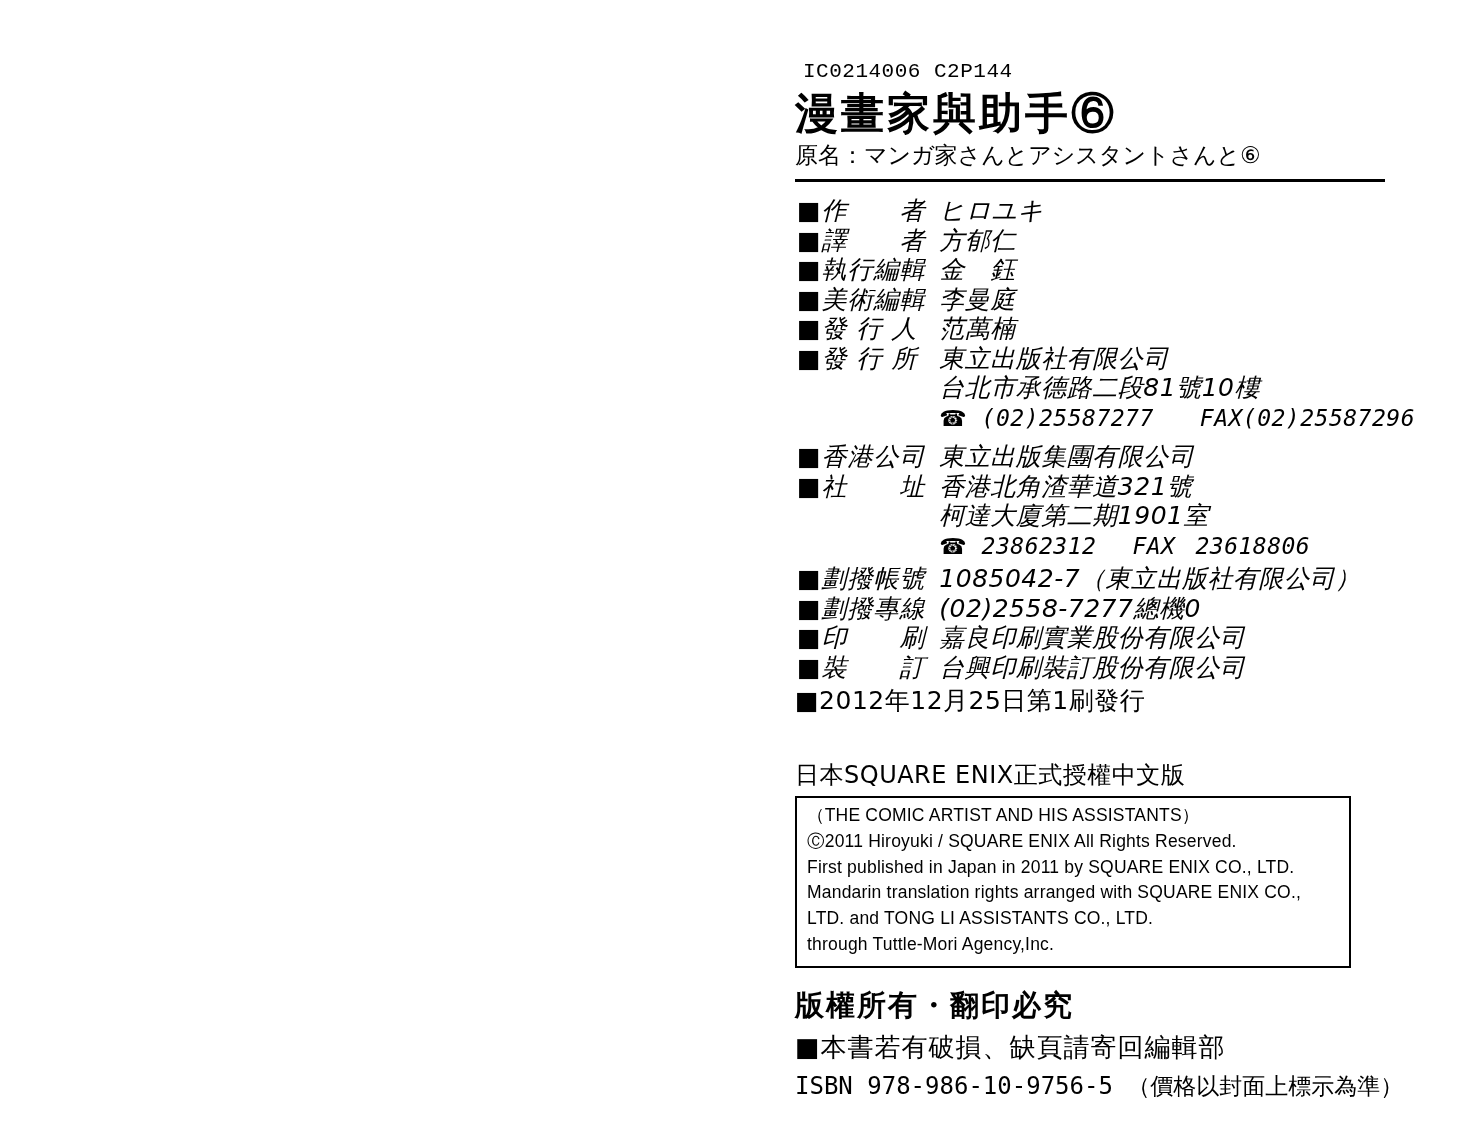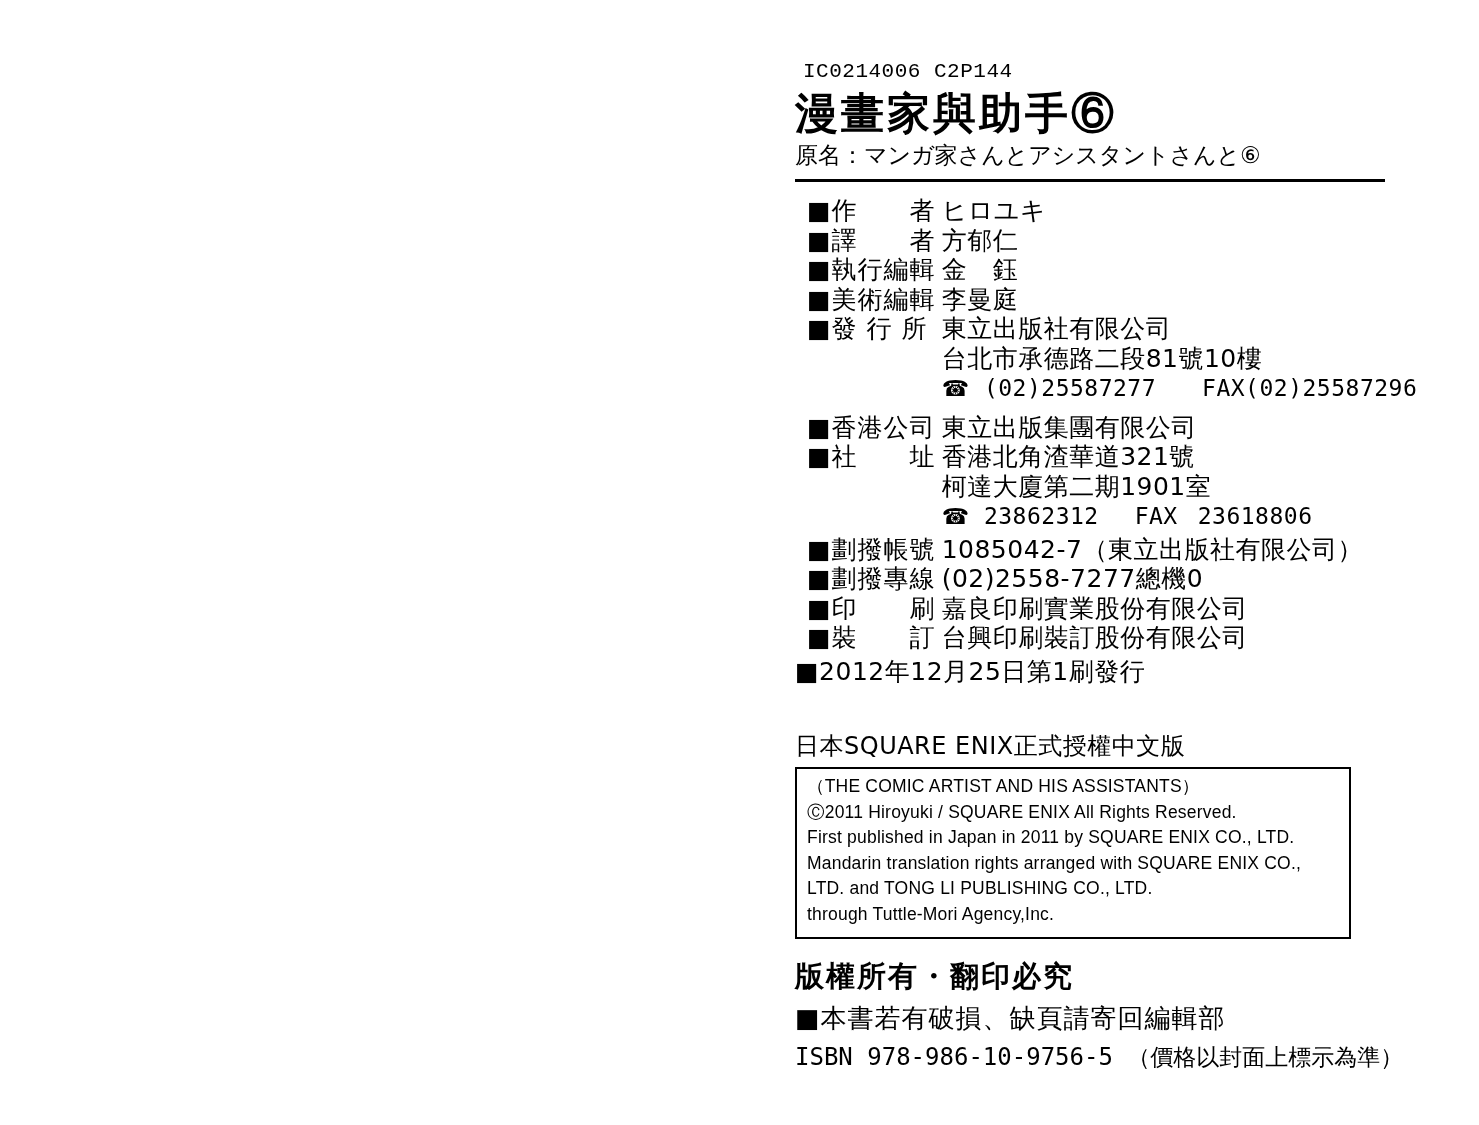--- a/index.html
+++ b/index.html
@@ -51,21 +51,22 @@
   }
   .sub-title {
     font-family: "DejaVu Sans", sans-serif;
     font-size: 23px;
     letter-spacing: 0px;
     margin: 0 0 4px 0;
   }
 
   .cred-table {
     border-collapse: collapse;
-    margin-left: 12px;
+    margin-left: 2px;
+    font-style: italic;
   }
   .cred-table td {
     vertical-align: top;
     padding: 0;
     font-size: 25px;
     line-height: 1.18;
   }
   td.lbl {
     font-family: "DejaVu Sans", sans-serif;
     white-space: nowrap;
@@ -180,20 +181,24 @@
         </tr>
         <tr>
           <td class="lbl">■執行編輯</td>
           <td class="val">金　鈺</td>
         </tr>
         <tr>
           <td class="lbl">■美術編輯</td>
           <td class="val">李曼庭</td>
         </tr>
         <tr>
+          <td class="lbl">■發 行 人</td>
+          <td class="val">范萬楠</td>
+        </tr>
+        <tr>
           <td class="lbl">■發 行 所</td>
           <td class="val">東立出版社有限公司</td>
         </tr>
         <tr>
           <td class="lbl"></td>
           <td class="val">台北市承德路二段81號10樓</td>
         </tr>
         <tr>
           <td class="lbl"></td>
           <td class="val">
@@ -251,21 +256,21 @@
 
     <div class="date-line">■2012年12月25日第1刷發行</div>
 
     <div class="license-head">日本SQUARE ENIX正式授權中文版</div>
 
     <div class="license-box">
       <p>（THE COMIC ARTIST AND HIS ASSISTANTS）</p>
       <p>Ⓒ2011 Hiroyuki / SQUARE ENIX  All Rights Reserved.</p>
       <p>First published in Japan in 2011 by SQUARE ENIX CO., LTD.</p>
       <p>Mandarin translation rights arranged with SQUARE ENIX CO.,</p>
-      <p>LTD. and TONG LI PUBLISHING CO., LTD.</p>
+      <p>LTD. and TONG LI ASSISTANTS CO., LTD.</p>
       <p>through Tuttle-Mori Agency,Inc.</p>
     </div>
 
     <div class="footer">
       <div class="f1">版權所有・翻印必究</div>
       <div class="f2">■本書若有破損、缺頁請寄回編輯部</div>
       <div class="f3">
         <span>ISBN</span>
         <span>978-986-10-9756-5</span>
         <span class="price">（價格以封面上標示為準）</span>

